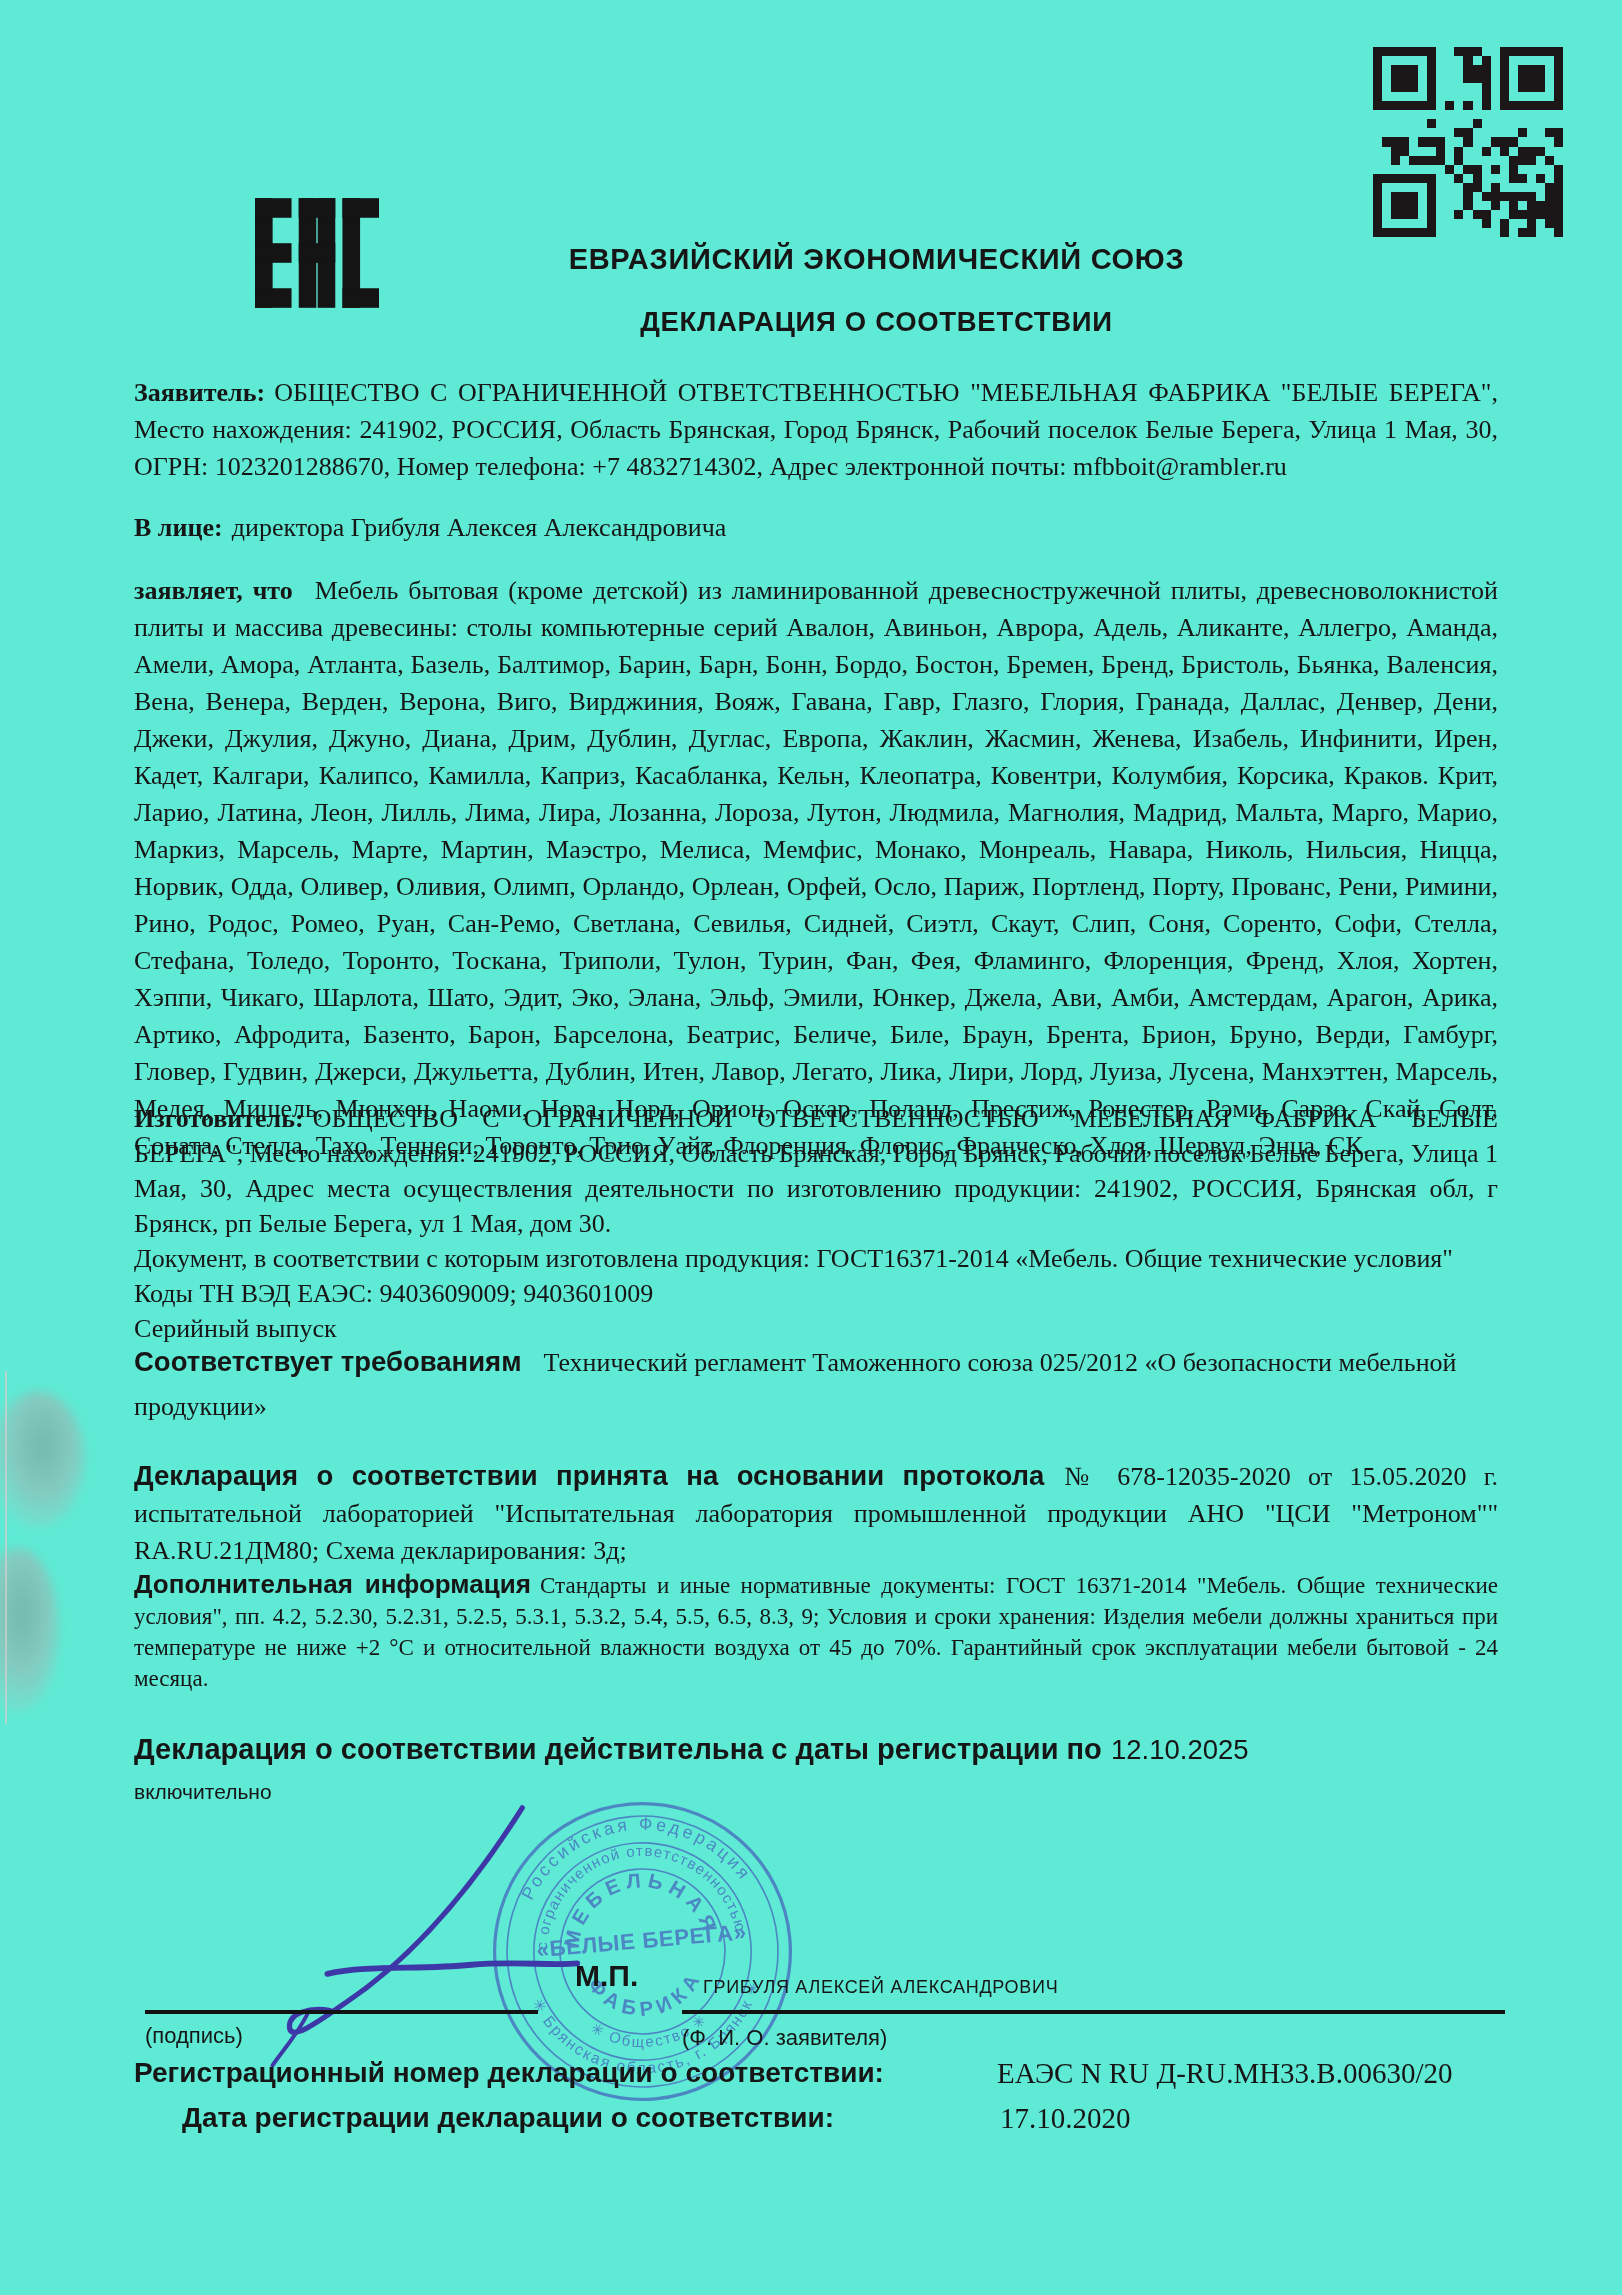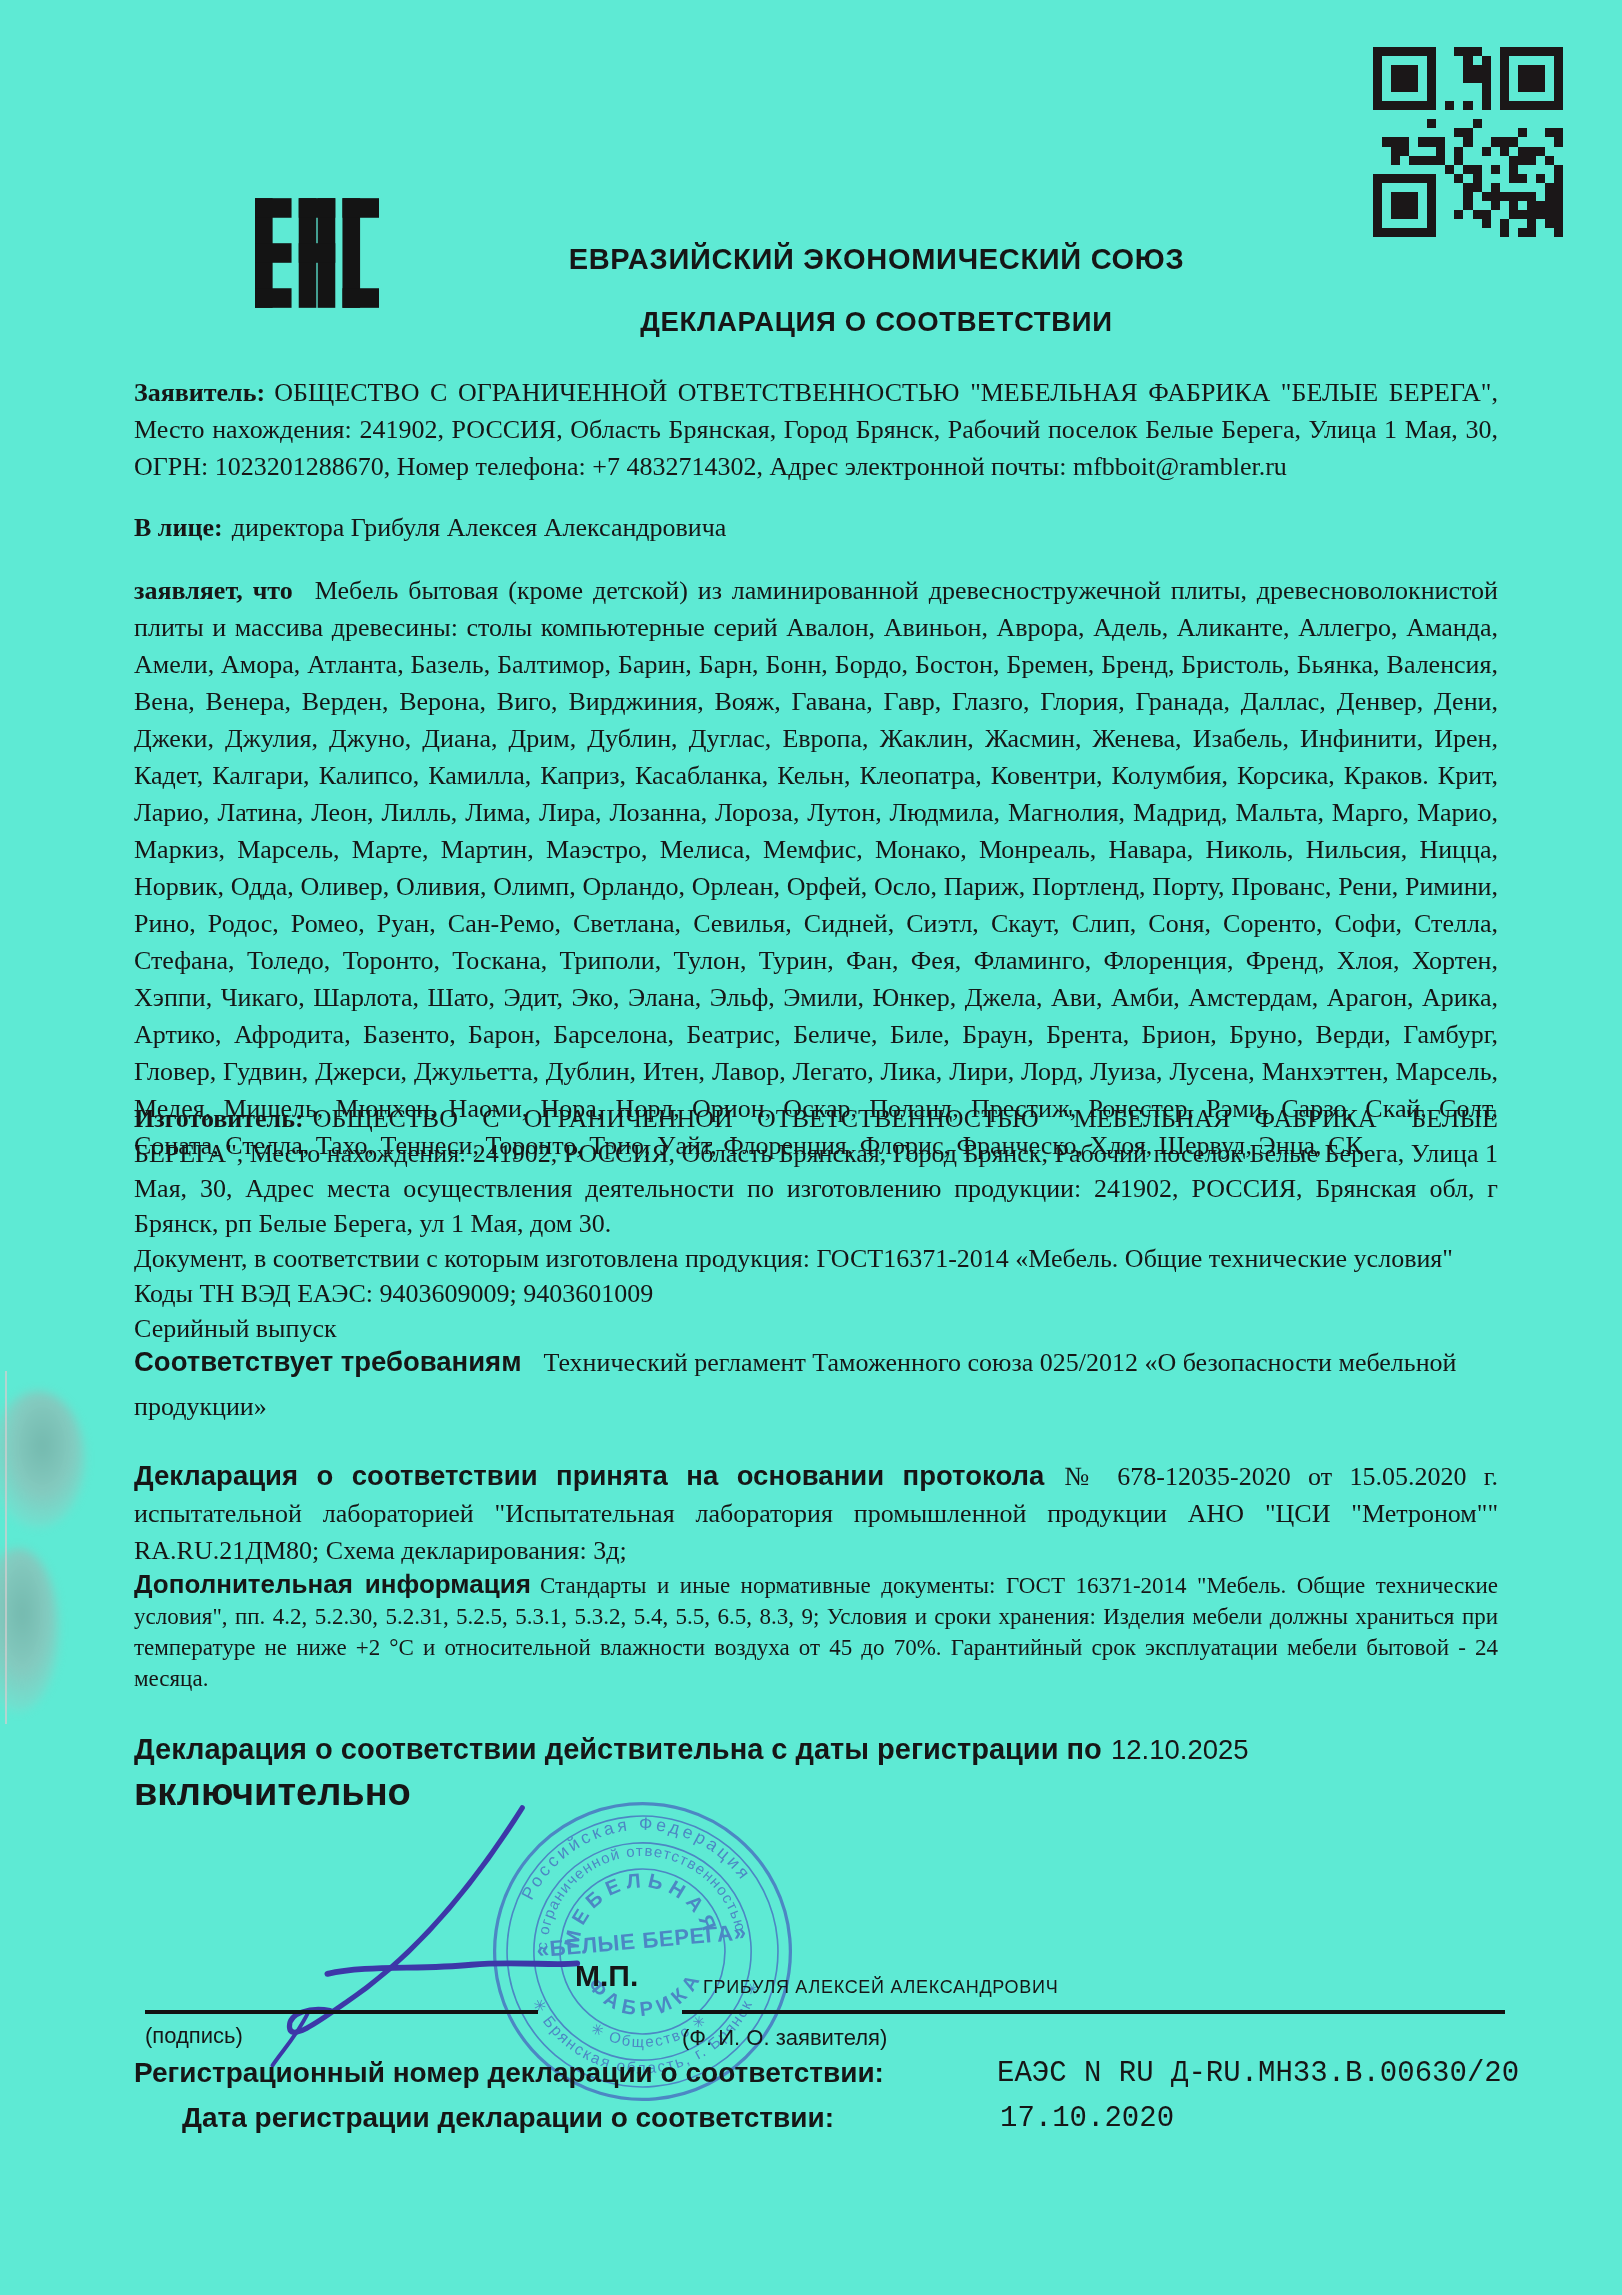--- a/index.html
+++ b/index.html
@@ -32,29 +32,29 @@
 
   .basis { font-size:26px; line-height:37px; text-align:justify; }
   .basis .h-sans { font-size:27.5px; }
 
   .additional { font-size:23px; line-height:31px; text-align:justify; }
   .additional .h-sans { font-size:26px; }
 
   .validity { font-size:27.5px; line-height:42px; }
   .validity .h-sans { font-size:29px; }
   .validity .date { font-family:"Liberation Sans", sans-serif; font-weight:normal; }
-  .validity .suffix { display:block; font-family:"Liberation Sans", sans-serif; font-weight:bold; font-size:38px; }
+  .validity .suffix { display:block; font-family:"Liberation Sans", sans-serif; font-weight:normal; font-size:21px; }
 
   .mp { font-size:30px; font-weight:bold; font-family:"Liberation Sans", sans-serif; }
   .declarant { font-size:18px; font-family:"Liberation Sans", sans-serif; letter-spacing:0.7px; }
   .sig-line { height:3.9px; background:#121212; }
   .caption { font-size:22px; font-family:"Liberation Sans", sans-serif; text-align:left; }
 
   .reg-label { font-size:28px; font-weight:bold; font-family:"Liberation Sans", sans-serif; }
-  .reg-value { font-size:29px; font-family:Liberation Mono, monospace; }
+  .reg-value { font-size:29px; font-family:Liberation Serif, serif; }
 
   .smudge { border-radius:50%; filter:blur(4.6px); opacity:.5;
     background:radial-gradient(ellipse at 55% 40%, #8a8a8a 0%, #aaaaaa 40%, rgba(190,190,190,.35) 70%, rgba(255,255,255,0) 100%);
   }
   .edge-line { width:2px; background:#cfcfcf; opacity:.75; }
 
   svg text { font-family:"Liberation Sans", sans-serif; }
   .stamp-svg { transform:rotate(-5deg); }
 </style>
 </head>

